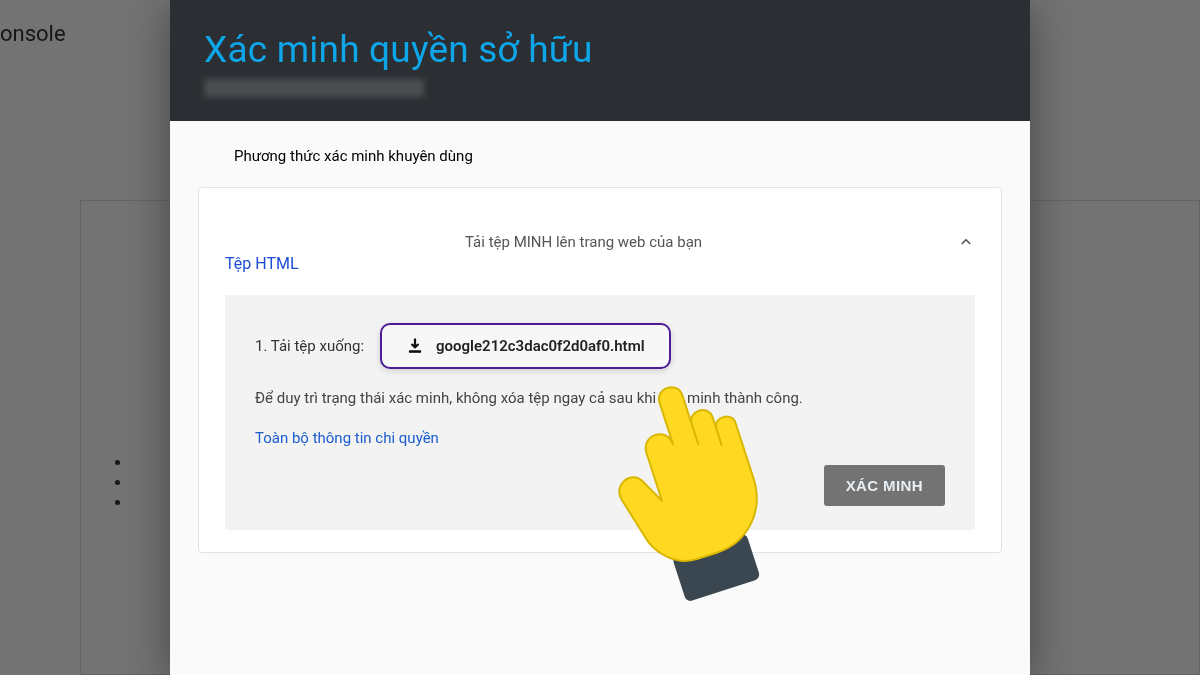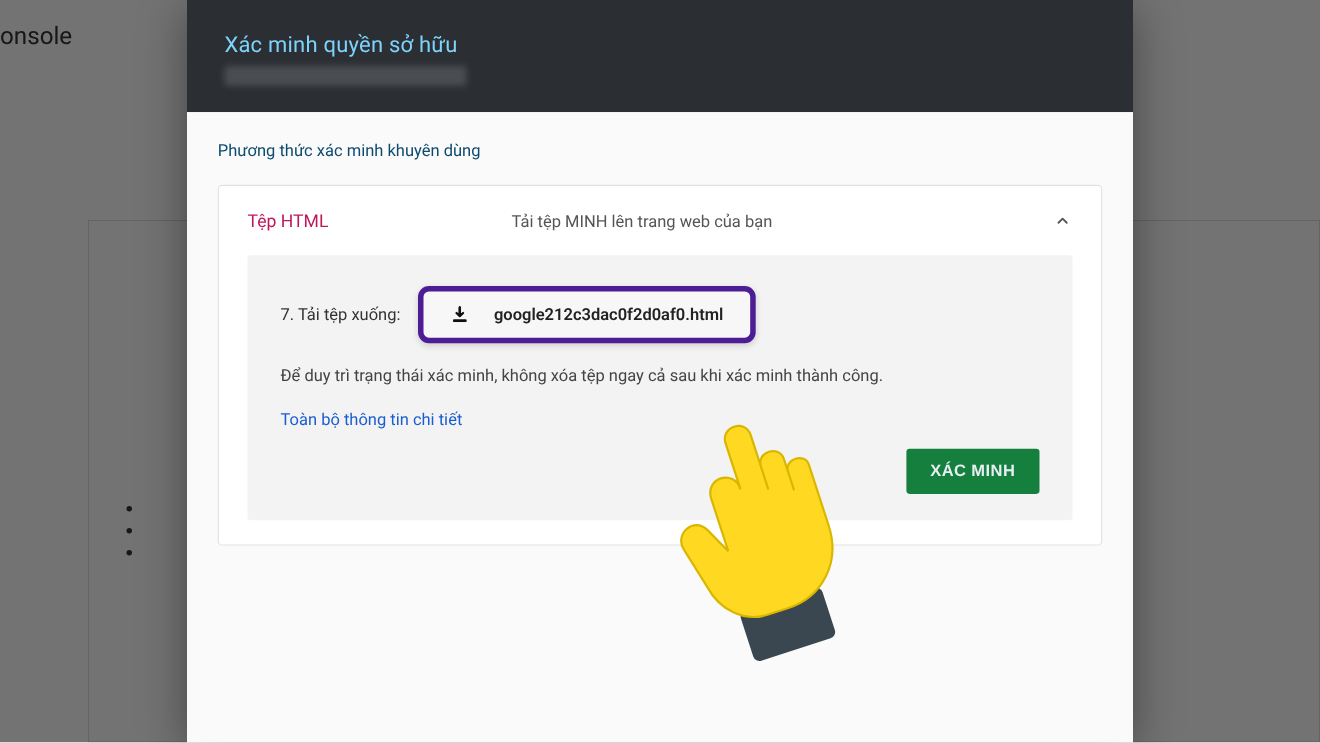--- a/index.html
+++ b/index.html
@@ -47,23 +47,23 @@
     box-shadow: 0 8px 40px rgba(0,0,0,0.4);
     display: flex;
     flex-direction: column;
   }
   .dialog-header {
     background: #2b2f33;
     color: #fff;
     padding: 28px 34px 24px 34px;
   }
   .dialog-title {
-    font-size: 20px;
+    font-size: 37px;
     font-weight: 400;
-    color: #7dd3fc;
+    color: #0ea5e9;
     letter-spacing: 0.2px;
   }
   .dialog-url {
     margin-top: 8px;
     height: 18px;
     width: 220px;
     background: #4a4e52;
     filter: blur(3px);
     border-radius: 3px;
   }
@@ -72,40 +72,42 @@
     flex: 1;
     padding: 26px 28px 20px 28px;
     position: relative;
     overflow-y: auto;
   }
   .dialog-body::-webkit-scrollbar { width: 14px; }
   .dialog-body::-webkit-scrollbar-thumb { background: #c7c7c7; border-radius: 2px; }
   .dialog-body::-webkit-scrollbar-track { background: #f0f0f0; }
   .section-label {
     font-size: 15px;
-    color: #0c4a6e;
+    color: #000000;
     margin-bottom: 22px;
+    margin-left: 36px;
   }
   .method-card {
     background: #fff;
     border: 1px solid #e2e2e2;
     border-radius: 4px;
     padding: 0;
   }
   .method-header {
     display: flex;
     align-items: center;
     padding: 22px 26px 22px 26px;
     cursor: pointer;
   }
   .method-name {
     font-size: 16px;
-    color: #be185d;
+    color: #1d4ed8;
     width: 240px;
     flex-shrink: 0;
+    margin-top: 44px;
   }
   .method-desc {
     font-size: 15px;
     color: #555;
     flex: 1;
   }
   .chevron {
     width: 18px; height: 18px;
     flex-shrink: 0;
   }
@@ -124,24 +126,24 @@
     color: #333;
   }
   .step-label {
     white-space: nowrap;
     margin-right: 16px;
   }
   .download-box {
     display: inline-flex;
     align-items: center;
     background: #f7f7f7;
-    border: 5px solid #4c1d95;
+    border: 2px solid #4c1d95;
     border-radius: 10px;
     padding: 12px 24px;
-    gap: 22px;
+    gap: 12px;
     box-shadow: 0 2px 6px rgba(0,0,0,0.15);
   }
   .download-icon {
     width: 18px; height: 18px;
     display: inline-block;
   }
   .download-filename {
     font-size: 15px;
     font-weight: 600;
     color: #222;
@@ -167,21 +169,21 @@
     color: #1a5dd0;
     font-size: 15px;
     text-decoration: none;
     margin-bottom: 18px;
   }
   .verify-row {
     display: flex;
     justify-content: flex-end;
   }
   .verify-btn {
-    background: #15803d;
+    background: #737373;
     color: #e7eef4;
     border: none;
     padding: 12px 22px;
     font-size: 15px;
     font-weight: 700;
     letter-spacing: 0.4px;
     border-radius: 3px;
     cursor: pointer;
   }
   
@@ -225,38 +227,38 @@
         <span class="chevron">
           <svg viewBox="0 0 24 24">
               <path d="M7 14l5-5 5 5" fill="none" stroke="#555" stroke-width="2.2" stroke-linecap="round" stroke-linejoin="round"></path>
             </svg>
         </span>
       </div>
 
       <div class="method-body">
 
         <div class="step">
-          <span class="step-label">7. Tải tệp xuống:</span>
+          <span class="step-label">1. Tải tệp xuống:</span>
           <span class="download-box">
             <span class="download-icon">
               <svg viewBox="0 0 24 24">
                   <path d="M12 3v11m0 0l-4-4m4 4l4-4M5 19h14" fill="none" stroke="#111" stroke-width="2.6" stroke-linecap="round" stroke-linejoin="round"></path>
                   <rect x="4" y="19" width="16" height="2" fill="#111"></rect>
                   <path d="M12 3v10" stroke="#111" stroke-width="3"></path>
                   <path d="M7 10l5 5 5-5" fill="#111"></path>
                 </svg>
             </span>
             <span class="download-filename">google212c3dac0f2d0af0.html</span>
           </span>
         </div>
 
 
         <div class="note">Để duy trì trạng thái xác minh, không xóa tệp ngay cả sau khi xác minh thành công.</div>
 
-        <a href="#" class="details-link">Toàn bộ thông tin chi tiết</a>
+        <a href="#" class="details-link">Toàn bộ thông tin chi quyền</a>
 
         <div class="verify-row">
           <button class="verify-btn">XÁC MINH</button>
         </div>
 
       </div>
     </div>
   </div>
 </div>
 

